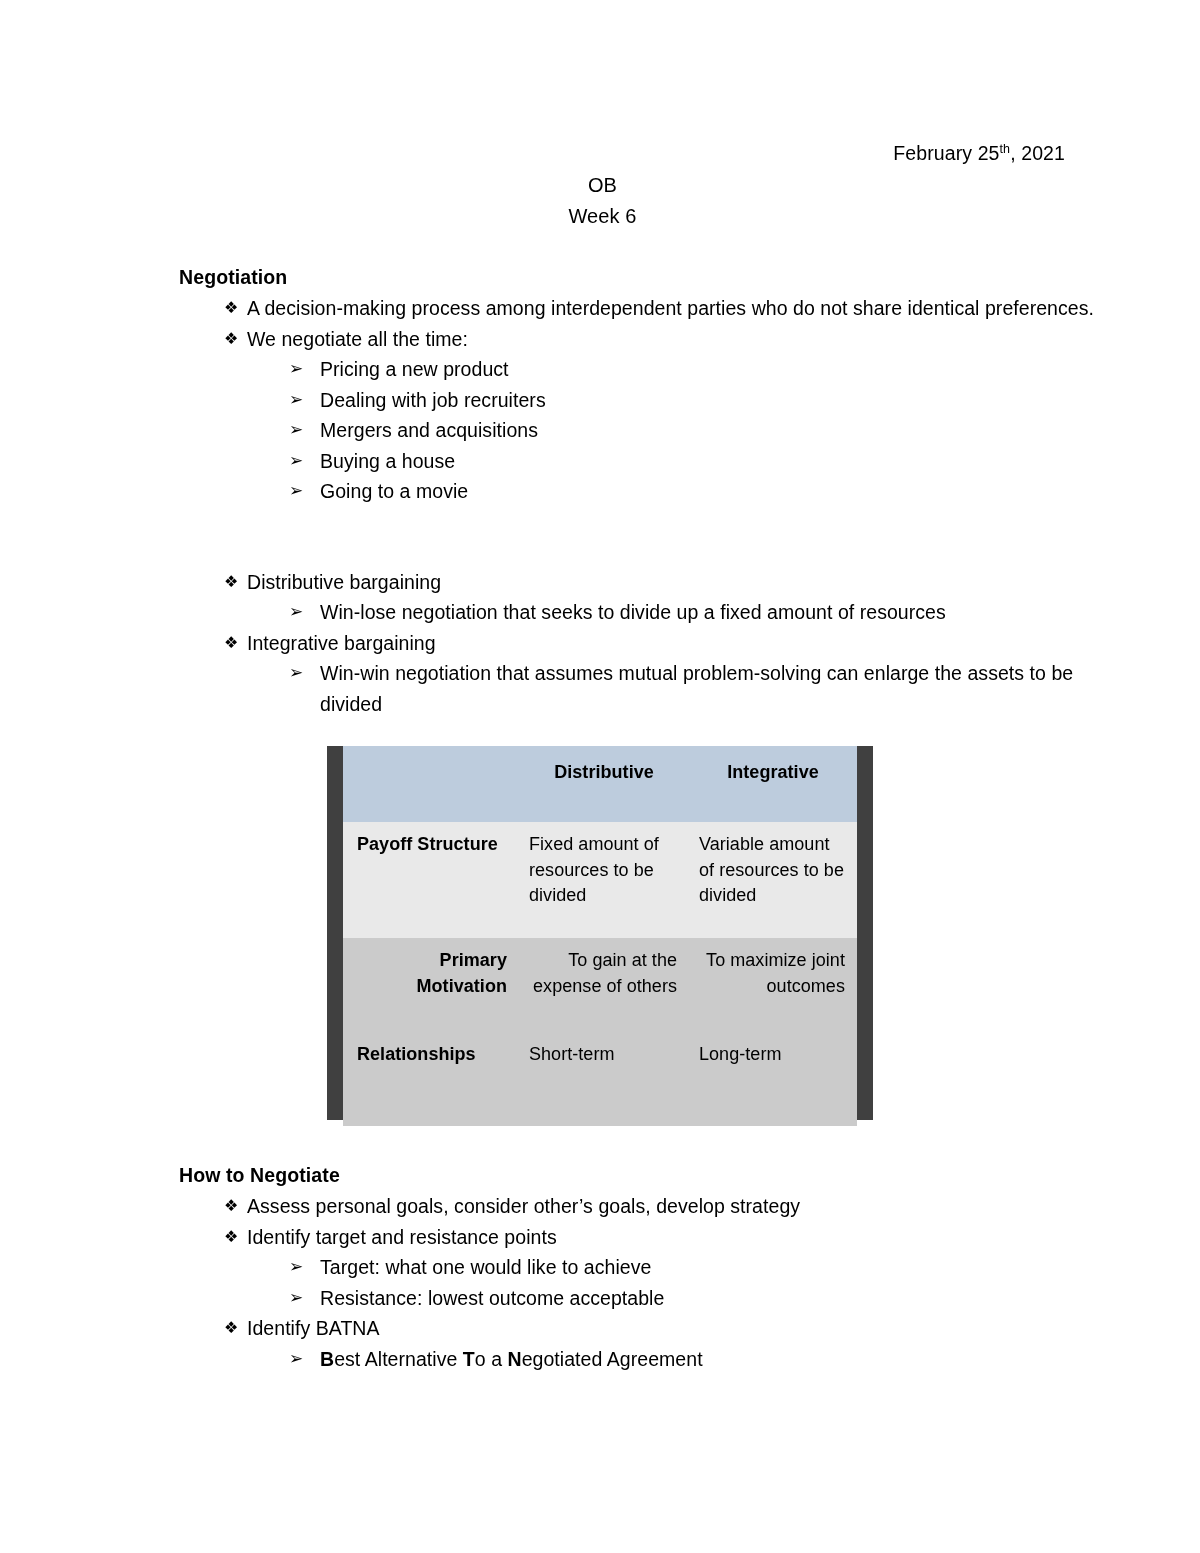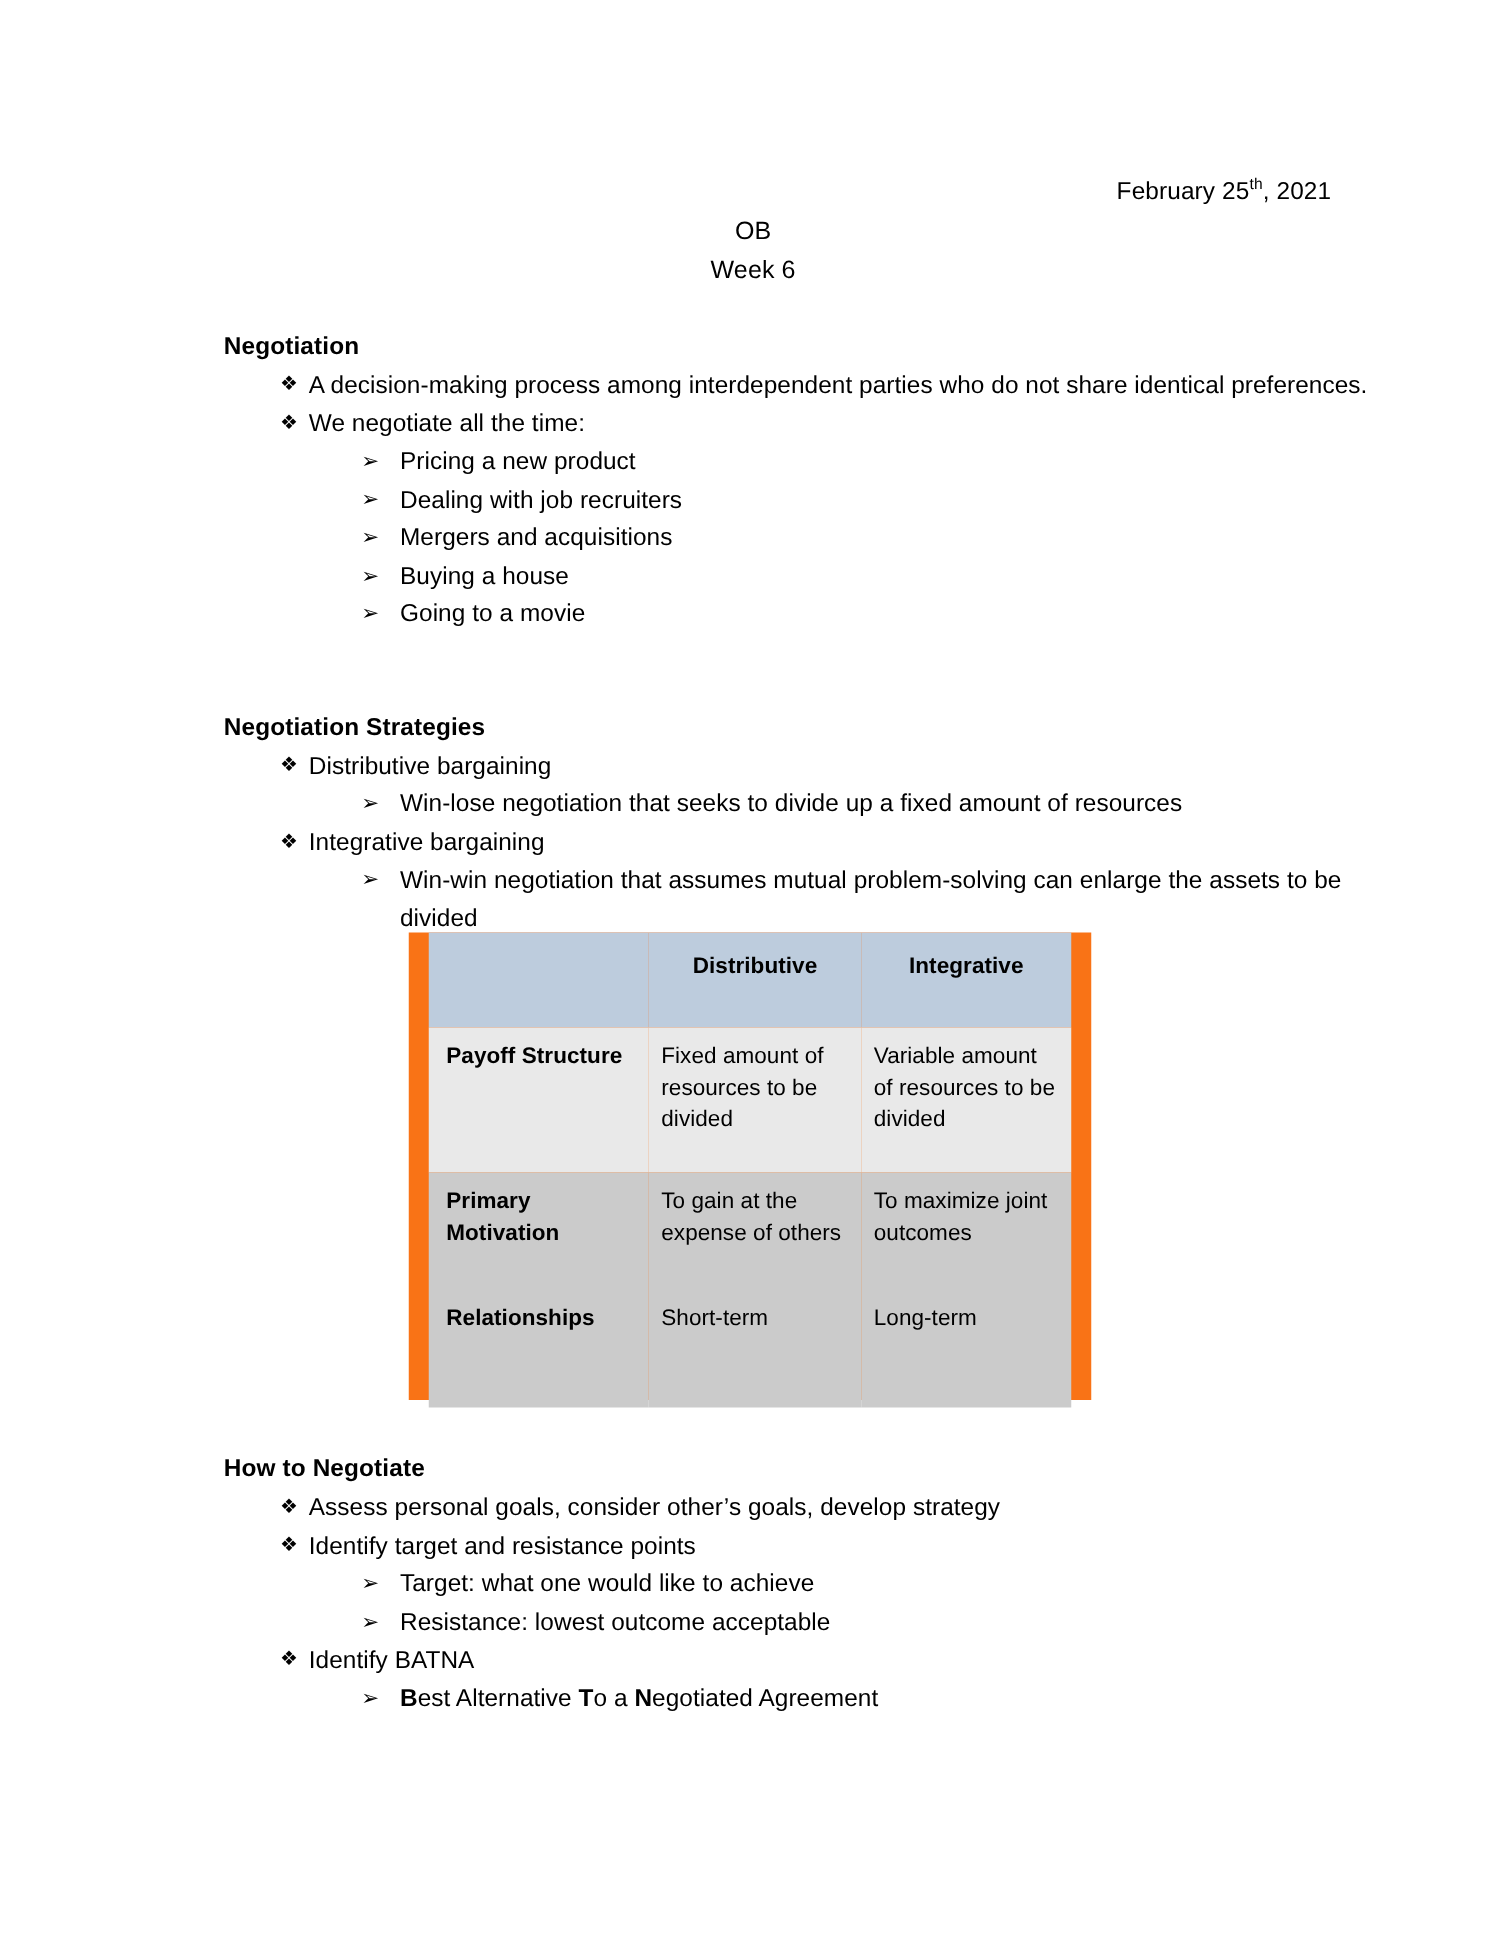--- a/index.html
+++ b/index.html
@@ -101,21 +101,21 @@
   }
   .gap-md { height: 60px; }
 
   
   .table-wrap {
     position: absolute;
     left: 327px;
     top: 746px;
     width: 546px;
     height: 374px;
-    background: #f97316;
+    background: #404040;
     box-sizing: border-box;
     padding: 0;
   }
   table.cmp {
     position: absolute;
     left: 16px;
     top: 0;
     width: 514px;
     border-collapse: collapse;
     table-layout: fixed;
@@ -147,21 +147,21 @@
     background: #e9e9e9;
   }
   table.cmp tbody tr.alt td {
     background: #cbcbcb;
   }
   table.cmp tbody td.rowhead {
     font-weight: bold;
     padding-left: 14px;
   }
   table.cmp tbody tr.r0 td { height: 96px; }
-  table.cmp tbody tr.r1 td { height: 74px; }
+  table.cmp tbody tr.r1 td { height: 74px; text-align: right; }
   table.cmp tbody tr.r2 td { height: 62px; }
   table.cmp tbody tr.r3 td { height: 74px; }
 
   .b { font-weight: bold; }
 </style>
 </head>
 <body>
 
 <div class="page">
 
@@ -205,21 +205,20 @@
               <span>Going to a movie</span>
             </li>
           </ul>
         </li>
       </ul>
     </div>
 
     <div class="gap-md"></div>
 
     <div class="section">
-      <div class="heading">Negotiation Strategies</div>
       <ul class="lvl1">
         <li class="b1">
           <span class="bullet">❖</span>
           <span>Distributive bargaining</span>
           <ul class="lvl2">
             <li class="b2">
               <span class="bullet">➢</span>
               <span>Win-lose negotiation that seeks to divide up a fixed amount of resources</span>
             </li>
           </ul>

